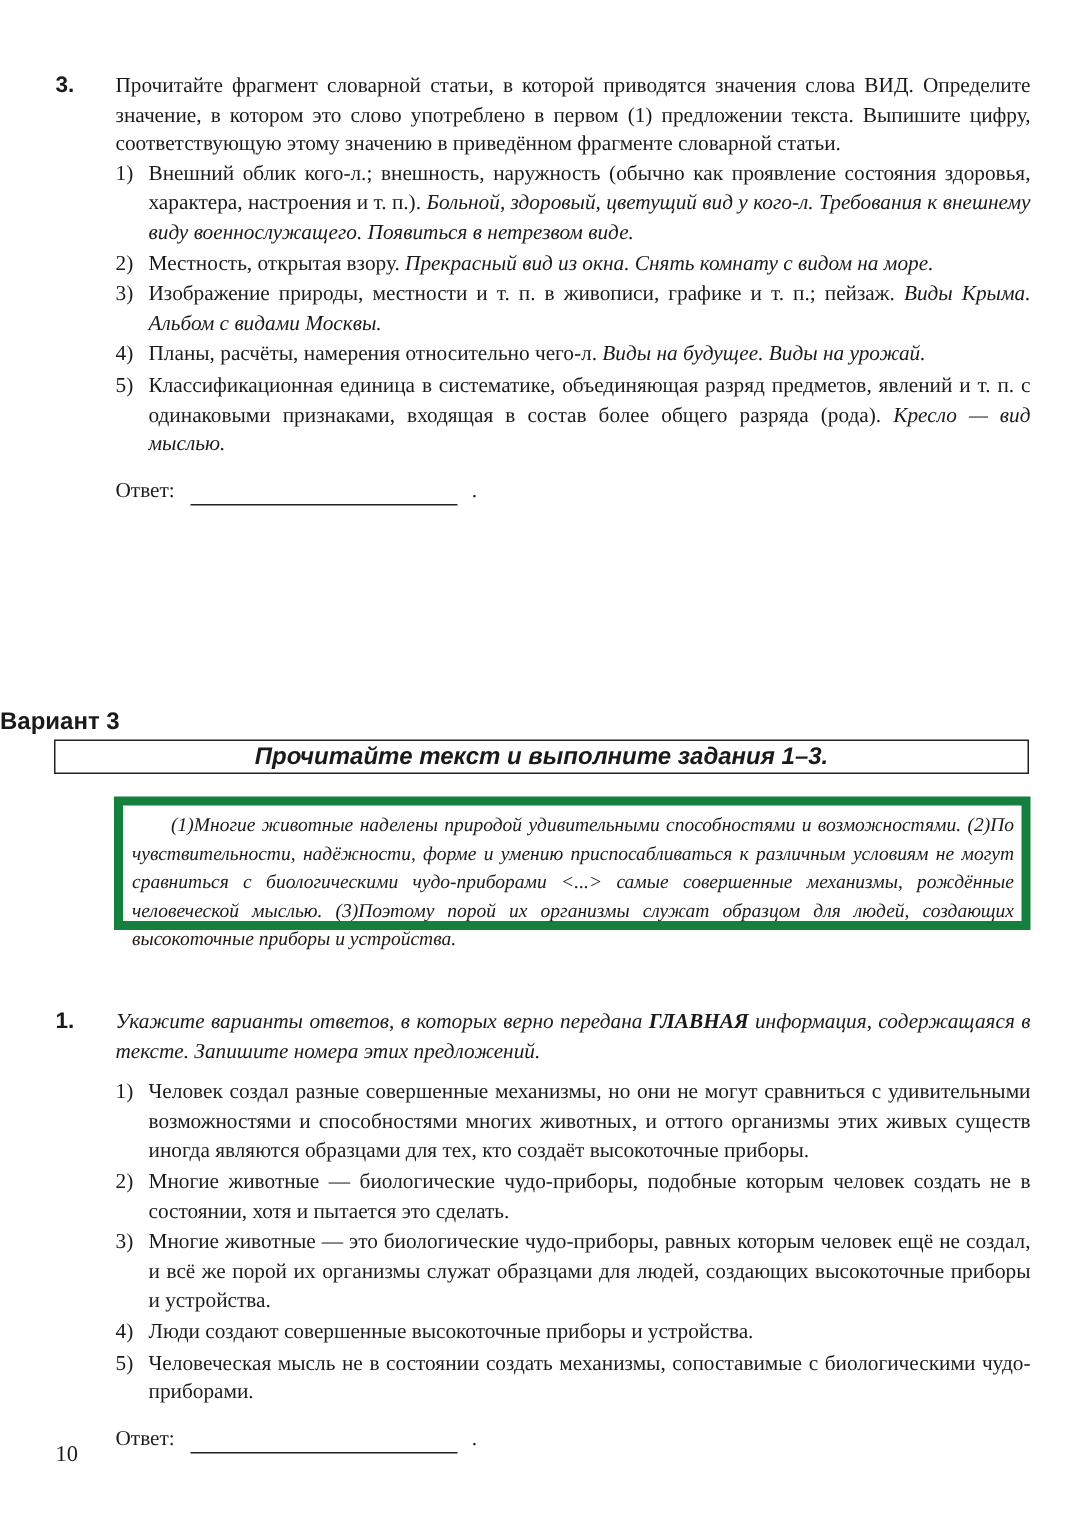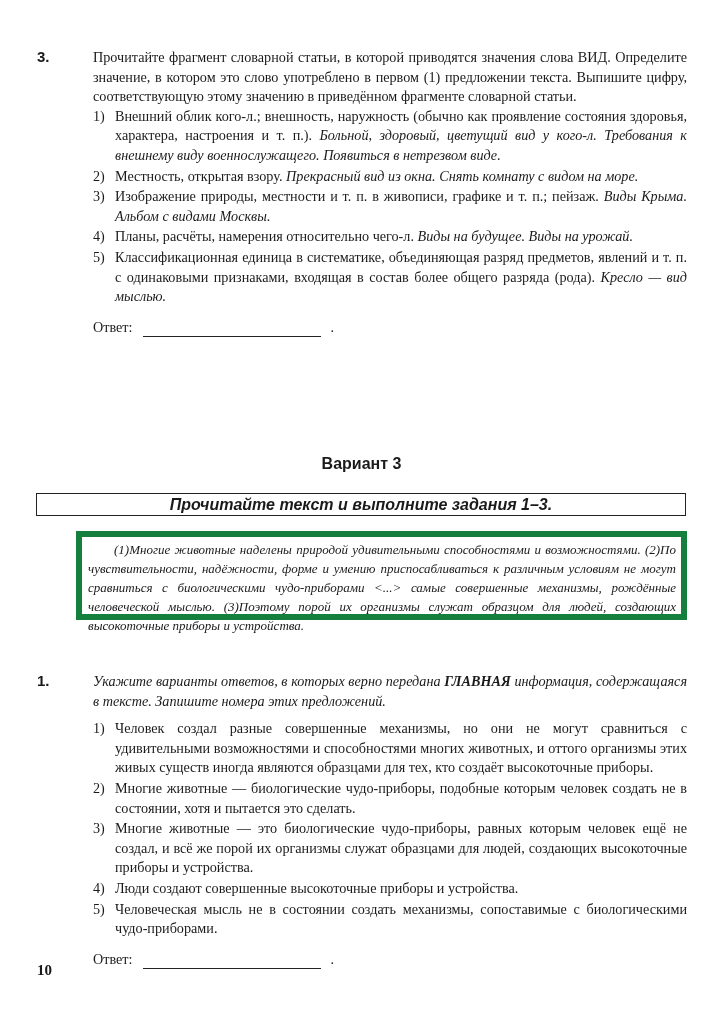--- a/index.html
+++ b/index.html
@@ -7,58 +7,58 @@
     width: 723px; height: 1024px; position: relative; overflow: hidden;
     font-family: "Liberation Serif", "DejaVu Serif", serif;
     color: #1a1a1a; font-size: 14.2px;
   }
   .task { position: absolute; left: 37px; right: 36px; }
   .task-num {
     position: absolute; left: 0; top: 0;
     font-family: "Liberation Sans", "DejaVu Sans", sans-serif;
     font-weight: bold; font-size: 15px;
   }
-  .task-body { margin-left: 56px; line-height: 19.6px; text-align: justify; }
+  .task-body { margin-left: 40px; line-height: 19.6px; text-align: justify; }
   .stmt { margin: 0; }
   .entry-head { margin: 9px 0 8px 0; }
   .entry-head b { font-weight: bold; }
   ol.defs, ol.opts { list-style: none; margin: 0; padding: 0; }
   ol.defs li, ol.opts li {
     position: relative; padding-left: 22px; margin: 0 0 1px 0;
   }
   .li-num { position: absolute; left: 0; top: 0; }
   i { font-style: italic; }
   .answer { margin-top: 11px; display: flex; align-items: flex-end; }
   .answer-line {
     display: inline-block; width: 178px; border-bottom: 1px solid #222;
     margin-left: 10px; height: 14px;
   }
   .answer-dot { margin-left: 10px; }
   .variant-title {
-    position: absolute; left: 0; right: 0; top: 455px; text-align: center;
+    position: absolute; left: 0; right: 0; top: 473px; text-align: left;
     font-family: "Liberation Sans", "DejaVu Sans", sans-serif;
     font-weight: bold; font-size: 16px;
   }
   .instr-box {
     position: absolute; left: 36px; top: 493px; width: 650px; height: 23px;
     border: 1px solid #222; box-sizing: border-box;
     font-family: "Liberation Sans", "DejaVu Sans", sans-serif;
     font-weight: bold; font-style: italic; font-size: 16px;
     text-align: center; line-height: 21px;
   }
   .text-box {
     position: absolute; left: 76px; top: 531px; width: 611px; height: 89px;
     border: 6px solid #15803d; box-sizing: border-box;
     padding: 4px 5px 2px 6px;
     font-style: italic; font-size: 13px; line-height: 18.9px;
     text-align: justify; text-indent: 26px;
   }
   .page-num {
     position: absolute; left: 37px; top: 962px;
-    font-weight: bold; font-size: 15px;
+    font-weight: normal; font-size: 15px;
   }
 </style>
 </head>
 <body>
 
 <section class="task" style="top:48px;">
   <span class="task-num">3.</span>
   <div class="task-body">
     <p class="stmt">Прочитайте фрагмент словарной статьи, в которой приводятся значения слова ВИД. Определите значение, в котором это слово употреблено в первом (1) предложении текста. Выпишите цифру, соответствующую этому значению в приведённом фрагменте словарной статьи.</p>
     <ol class="defs">

